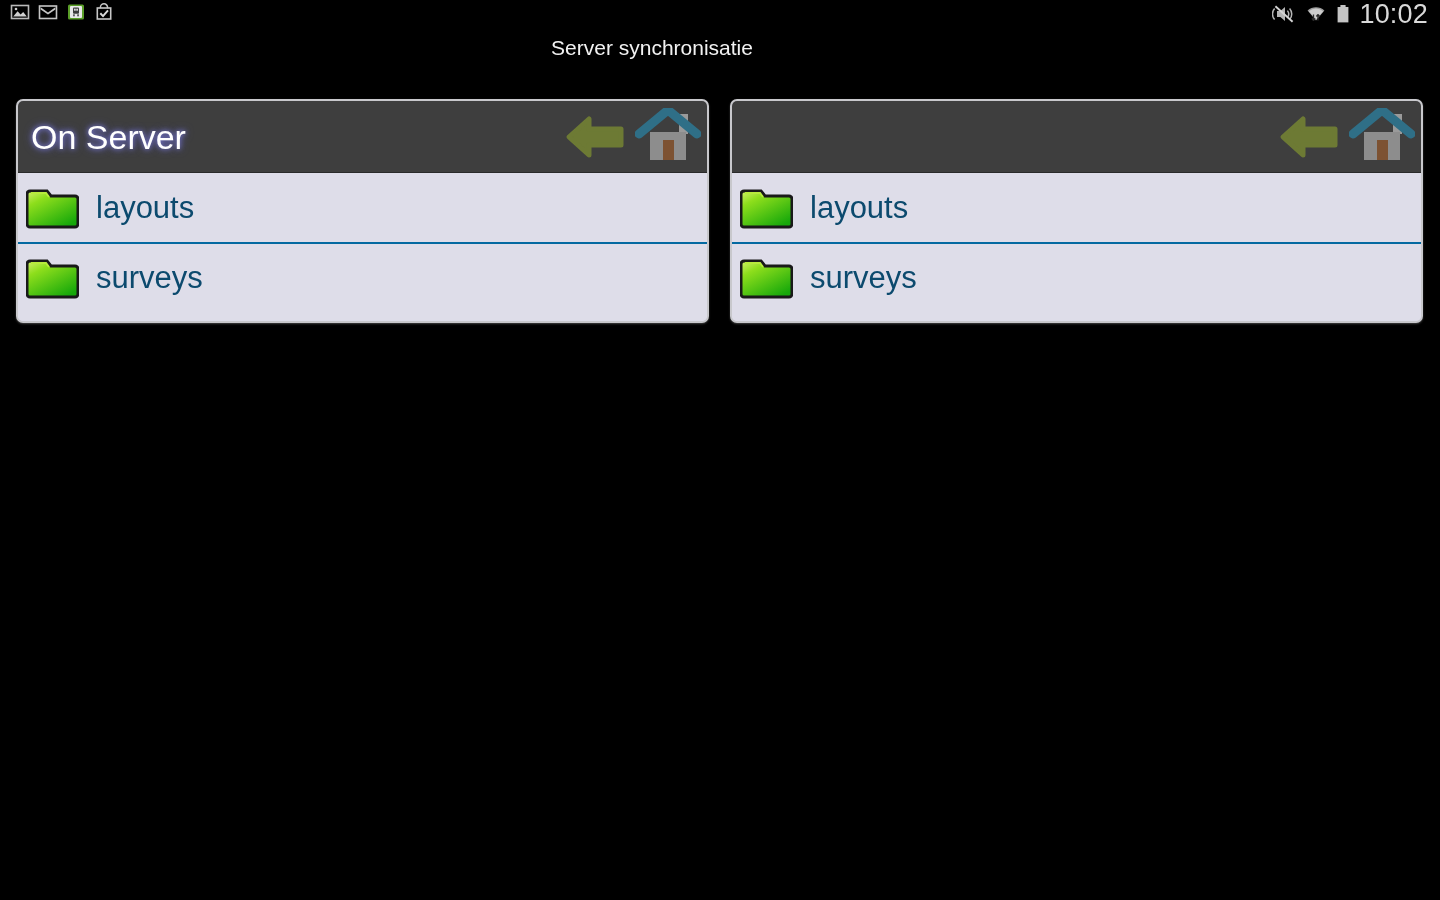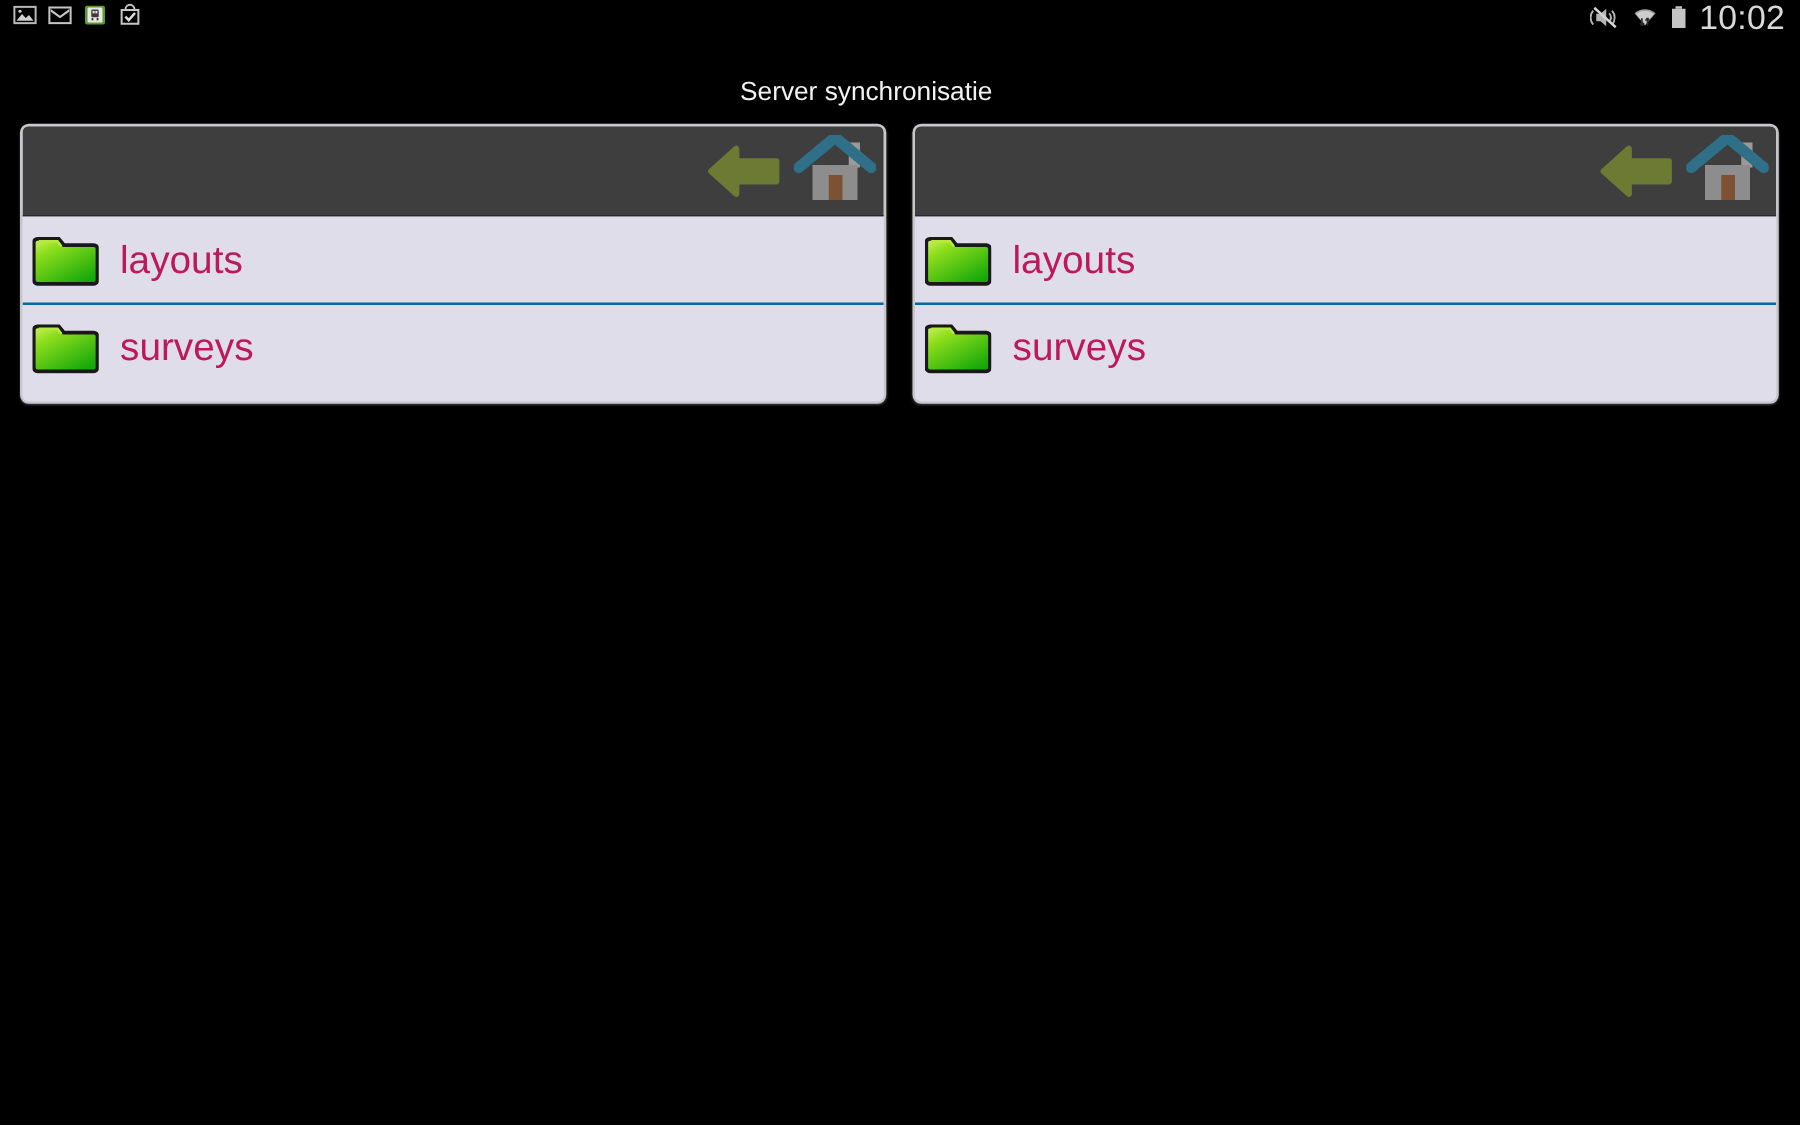--- a/index.html
+++ b/index.html
@@ -44,29 +44,28 @@
     color: #d9d9d9;
     font-size: 27px;
     line-height: 28px;
     letter-spacing: 0.2px;
     font-family: "Liberation Sans", sans-serif;
   }
 
   
   .page-title {
     position: absolute;
-    top: 60px;
+    top: 34px;
     left: 0;
     width: 1304px;
     text-align: center;
     color: #f2f2f2;
     font-size: 21px;
     line-height: 28px;
     font-family: "Liberation Sans", sans-serif;
-    padding-left: 41px;
   }
 
   
   .panels {
     position: absolute;
     top: 99px;
     left: 16px;
     width: 1408px;
     height: 224px;
     display: flex;
@@ -139,21 +138,21 @@
     border-top: 2px solid #0369a1;
   }
   .folder-icon {
     width: 53px;
     height: 43px;
     flex: 0 0 auto;
     display: block;
   }
   .item-label {
     margin-left: 17px;
-    color: #be185d;
+    color: #0c4a6e;
     font-size: 31px;
     line-height: 36px;
     font-family: "Liberation Sans", sans-serif;
     white-space: nowrap;
   }
 </style>
 </head>
 <body>
 
 <div class="statusbar">
@@ -211,20 +210,64 @@
       <rect x="4.4" y="2" width="5.2" height="2" fill="#c4c4c4"></rect>
       <rect x="1.6" y="4" width="10.8" height="15.4" fill="#c4c4c4"></rect>
     </svg>
     <span class="clock">10:02</span>
   </div>
 </div>
 
 <div class="page-title">Server synchronisatie</div>
 
 <div class="panels">
+
+  <div class="panel">
+    <div class="panel-header">
+      <div class="panel-header-title">On Server</div>
+      <div class="panel-header-actions">
+        <button class="hdr-btn" aria-label="Back">
+          <svg width="62" height="56" viewBox="0 0 62 56">
+            <path d="M4 28 L24 10 V20 H56 V36 H24 V46 Z" fill="#6d7a34" stroke="#6d7a34" stroke-width="5" stroke-linejoin="round"></path>
+          </svg>
+        </button>
+        <button class="hdr-btn" aria-label="Home">
+          <svg width="66" height="58" viewBox="0 0 66 58">
+            <rect x="44" y="6" width="9" height="20" fill="#9a9a9a"></rect>
+            <rect x="15" y="24" width="36" height="28" fill="#8d8d8d"></rect>
+            <path d="M4 26 L33 2 L62 26" fill="none" stroke="#2f6f87" stroke-width="9" stroke-linejoin="round" stroke-linecap="round"></path>
+            <rect x="28" y="32" width="11" height="20" fill="#7d5232"></rect>
+          </svg>
+        </button>
+      </div>
+    </div>
+    <div class="panel-list">
+      <div class="list-item">
+        <svg class="folder-icon" viewBox="0 0 53 43">
+          <defs>
+            <linearGradient id="fg1" x1="0" y1="0" x2="0.75" y2="1">
+              <stop offset="0" stop-color="#d2f06a"></stop>
+              <stop offset="0.28" stop-color="#8ede1c"></stop>
+              <stop offset="1" stop-color="#16a80a"></stop>
+            </linearGradient>
+          </defs>
+          <path d="M4 5 h17 l4 5 h24 a3 3 0 0 1 3 3 v25 a3 3 0 0 1 -3 3 h-45 a3 3 0 0 1 -3 -3 v-30 a3 3 0 0 1 3 -3 z" fill="url(#fg1)" stroke="#191919" stroke-width="3"></path>
+          <path d="M5 7 h15 l3 4" fill="none" stroke="#b7ea3c" stroke-width="2"></path>
+        </svg>
+        <span class="item-label">layouts</span>
+      </div>
+      <div class="list-item">
+        <svg class="folder-icon" viewBox="0 0 53 43">
+          <path d="M4 5 h17 l4 5 h24 a3 3 0 0 1 3 3 v25 a3 3 0 0 1 -3 3 h-45 a3 3 0 0 1 -3 -3 v-30 a3 3 0 0 1 3 -3 z" fill="url(#fg1)" stroke="#191919" stroke-width="3"></path>
+          <path d="M5 7 h15 l3 4" fill="none" stroke="#b7ea3c" stroke-width="2"></path>
+        </svg>
+        <span class="item-label">surveys</span>
+      </div>
+    </div>
+  </div>
 
   <div class="panel">
     <div class="panel-header">
       <div class="panel-header-actions">
         <button class="hdr-btn" aria-label="Back">
           <svg width="62" height="56" viewBox="0 0 62 56">
             <path d="M4 28 L24 10 V20 H56 V36 H24 V46 Z" fill="#6d7a34" stroke="#6d7a34" stroke-width="5" stroke-linejoin="round"></path>
           </svg>
         </button>
         <button class="hdr-btn" aria-label="Home">
@@ -233,71 +276,28 @@
             <rect x="15" y="24" width="36" height="28" fill="#8d8d8d"></rect>
             <path d="M4 26 L33 2 L62 26" fill="none" stroke="#2f6f87" stroke-width="9" stroke-linejoin="round" stroke-linecap="round"></path>
             <rect x="28" y="32" width="11" height="20" fill="#7d5232"></rect>
           </svg>
         </button>
       </div>
     </div>
     <div class="panel-list">
       <div class="list-item">
         <svg class="folder-icon" viewBox="0 0 53 43">
-          <defs>
-            <linearGradient id="fg1" x1="0" y1="0" x2="0.75" y2="1">
-              <stop offset="0" stop-color="#d2f06a"></stop>
-              <stop offset="0.28" stop-color="#8ede1c"></stop>
-              <stop offset="1" stop-color="#16a80a"></stop>
-            </linearGradient>
-          </defs>
           <path d="M4 5 h17 l4 5 h24 a3 3 0 0 1 3 3 v25 a3 3 0 0 1 -3 3 h-45 a3 3 0 0 1 -3 -3 v-30 a3 3 0 0 1 3 -3 z" fill="url(#fg1)" stroke="#191919" stroke-width="3"></path>
           <path d="M5 7 h15 l3 4" fill="none" stroke="#b7ea3c" stroke-width="2"></path>
         </svg>
         <span class="item-label">layouts</span>
       </div>
       <div class="list-item">
         <svg class="folder-icon" viewBox="0 0 53 43">
           <path d="M4 5 h17 l4 5 h24 a3 3 0 0 1 3 3 v25 a3 3 0 0 1 -3 3 h-45 a3 3 0 0 1 -3 -3 v-30 a3 3 0 0 1 3 -3 z" fill="url(#fg1)" stroke="#191919" stroke-width="3"></path>
           <path d="M5 7 h15 l3 4" fill="none" stroke="#b7ea3c" stroke-width="2"></path>
         </svg>
         <span class="item-label">surveys</span>
       </div>
     </div>
   </div>
 
-  <div class="panel">
-    <div class="panel-header">
-      <div class="panel-header-actions">
-        <button class="hdr-btn" aria-label="Back">
-          <svg width="62" height="56" viewBox="0 0 62 56">
-            <path d="M4 28 L24 10 V20 H56 V36 H24 V46 Z" fill="#6d7a34" stroke="#6d7a34" stroke-width="5" stroke-linejoin="round"></path>
-          </svg>
-        </button>
-        <button class="hdr-btn" aria-label="Home">
-          <svg width="66" height="58" viewBox="0 0 66 58">
-            <rect x="44" y="6" width="9" height="20" fill="#9a9a9a"></rect>
-            <rect x="15" y="24" width="36" height="28" fill="#8d8d8d"></rect>
-            <path d="M4 26 L33 2 L62 26" fill="none" stroke="#2f6f87" stroke-width="9" stroke-linejoin="round" stroke-linecap="round"></path>
-            <rect x="28" y="32" width="11" height="20" fill="#7d5232"></rect>
-          </svg>
-        </button>
-      </div>
-    </div>
-    <div class="panel-list">
-      <div class="list-item">
-        <svg class="folder-icon" viewBox="0 0 53 43">
-          <path d="M4 5 h17 l4 5 h24 a3 3 0 0 1 3 3 v25 a3 3 0 0 1 -3 3 h-45 a3 3 0 0 1 -3 -3 v-30 a3 3 0 0 1 3 -3 z" fill="url(#fg1)" stroke="#191919" stroke-width="3"></path>
-          <path d="M5 7 h15 l3 4" fill="none" stroke="#b7ea3c" stroke-width="2"></path>
-        </svg>
-        <span class="item-label">layouts</span>
-      </div>
-      <div class="list-item">
-        <svg class="folder-icon" viewBox="0 0 53 43">
-          <path d="M4 5 h17 l4 5 h24 a3 3 0 0 1 3 3 v25 a3 3 0 0 1 -3 3 h-45 a3 3 0 0 1 -3 -3 v-30 a3 3 0 0 1 3 -3 z" fill="url(#fg1)" stroke="#191919" stroke-width="3"></path>
-          <path d="M5 7 h15 l3 4" fill="none" stroke="#b7ea3c" stroke-width="2"></path>
-        </svg>
-        <span class="item-label">surveys</span>
-      </div>
-    </div>
-  </div>
-
 </div>
 
 </body></html>

